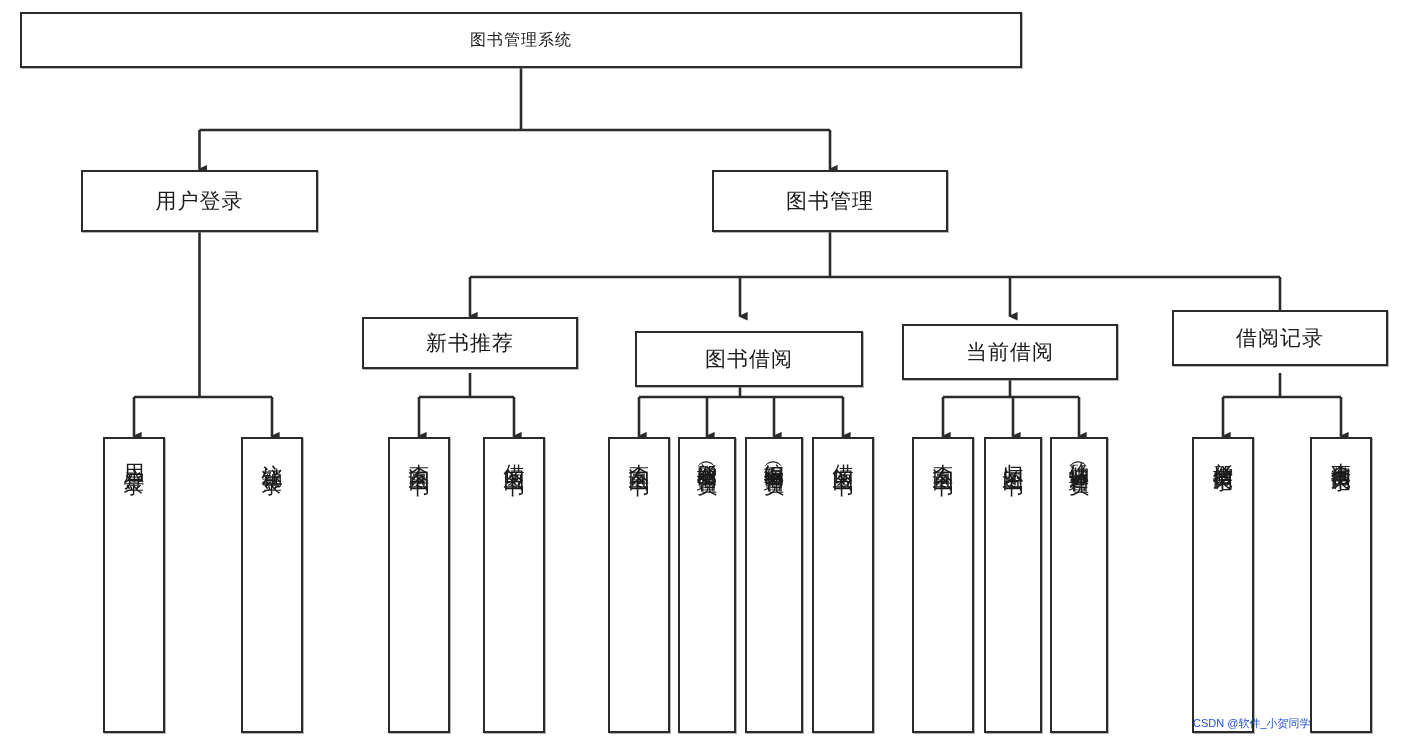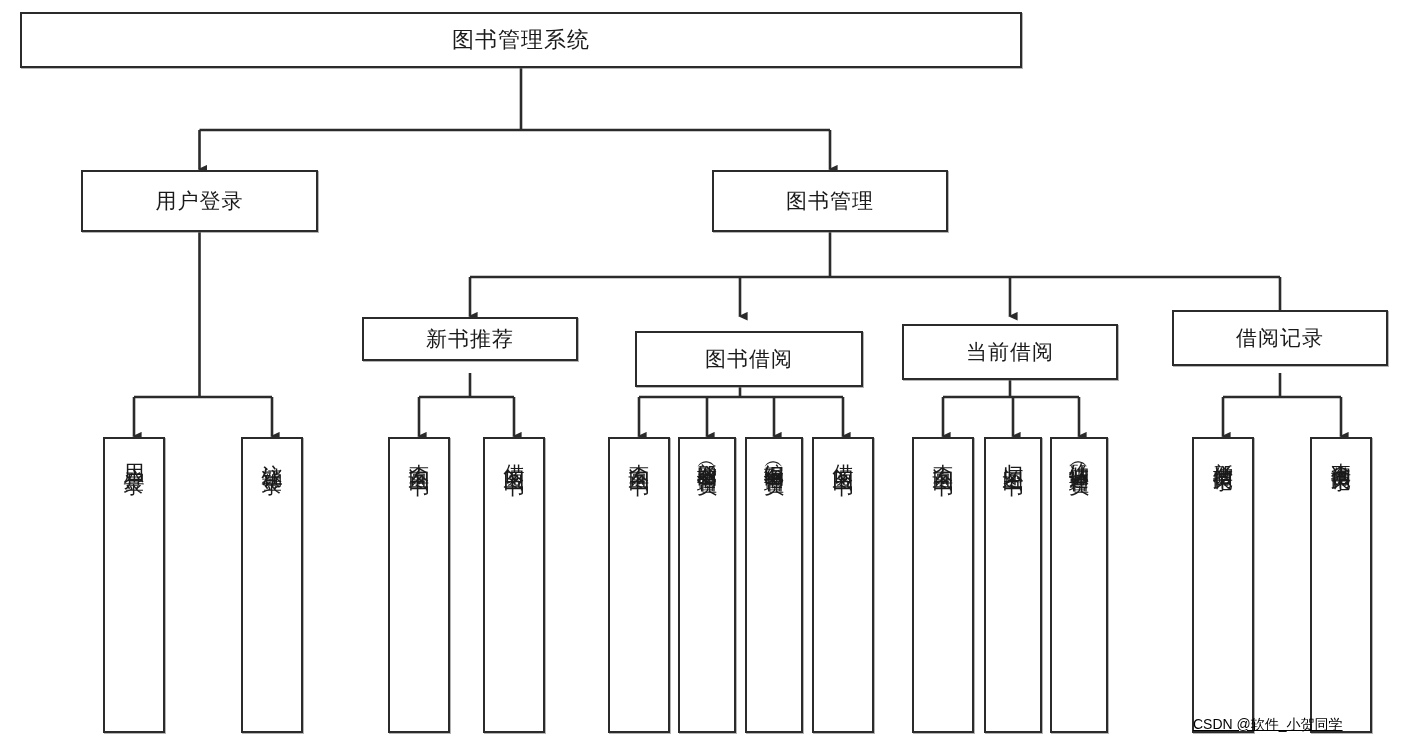--- a/index.html
+++ b/index.html
@@ -40,46 +40,45 @@
     display: block;
     text-align: center;
     line-height: 1.12;
   }
   
   .node.horiz .lbl {
     font-size: 21px;
     letter-spacing: 1px;
     white-space: nowrap;
   }
-  .node.root .lbl { font-size: 22px; }
+  .node.root .lbl { font-size: 16px; }
   
   .node.vert {
     align-items: flex-start;
     justify-content: center;
     padding-top: 8px;
   }
   .node.vert .lbl {
     writing-mode: vertical-rl;
     text-orientation: upright;
     font-size: 21px;
     line-height: 1.05;
     letter-spacing: 4px;
     white-space: nowrap;
   }
   .node.vert.tall .lbl {
     font-size: 20px;
     letter-spacing: 2px;
   }
   .watermark {
     position: absolute;
-    font-size: 14px;
-    color: #000000;
+    font-size: 11px;
+    color: #1d4ed8;
     white-space: nowrap;
     user-select: none;
-    text-decoration: underline;
   }
 </style>
 </head>
 <body>
 
 <div id="canvas">
   <svg id="edges">
     <defs>
       <marker id="arrow" markerWidth="10" markerHeight="10" refX="4.5" refY="7.6" orient="auto" markerUnits="userSpaceOnUse">
         <path d="M0.4,0 L9,0 L4.7,9.4 Z" fill="#2b2b2b"></path>
@@ -125,21 +124,21 @@
   <div id="node-layer">
       <div class="node horiz root" style="left: 20px; top: 12px; width: 1002px; height: 56px;">
         <span class="lbl">图书管理系统</span>
       </div>
       <div class="node horiz" style="left: 81px; top: 170px; width: 237px; height: 62px;">
         <span class="lbl">用户登录</span>
       </div>
       <div class="node horiz" style="left: 712px; top: 170px; width: 236px; height: 62px;">
         <span class="lbl">图书管理</span>
       </div>
-      <div class="node horiz" style="left: 362px; top: 317px; width: 216px; height: 44px;">
+      <div class="node horiz" style="left: 362px; top: 317px; width: 216px; height: 52px;">
         <span class="lbl">新书推荐</span>
       </div>
       <div class="node horiz" style="left: 635px; top: 331px; width: 228px; height: 56px;">
         <span class="lbl">图书借阅</span>
       </div>
       <div class="node horiz" style="left: 902px; top: 317px; width: 216px; height: 56px; margin-top: 7px;">
         <span class="lbl">当前借阅</span>
       </div>
       <div class="node horiz" style="left: 1172px; top: 310px; width: 216px; height: 56px;">
         <span class="lbl">借阅记录</span>

